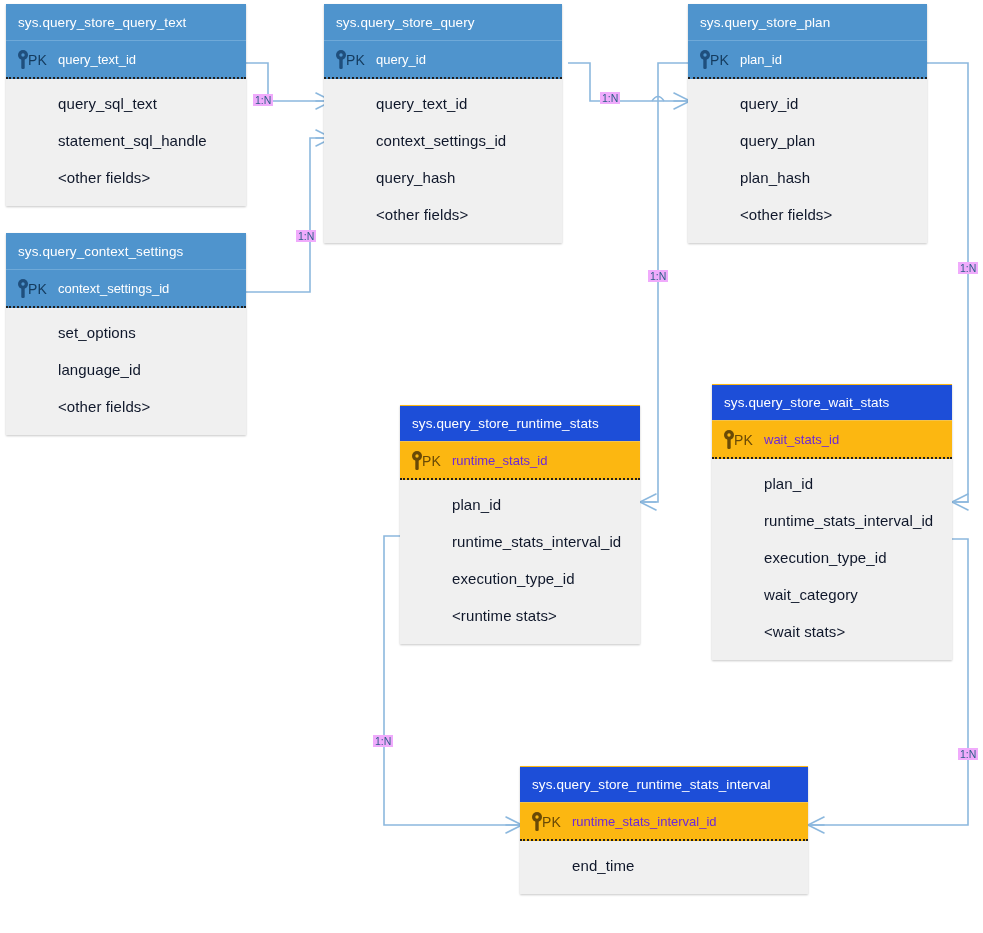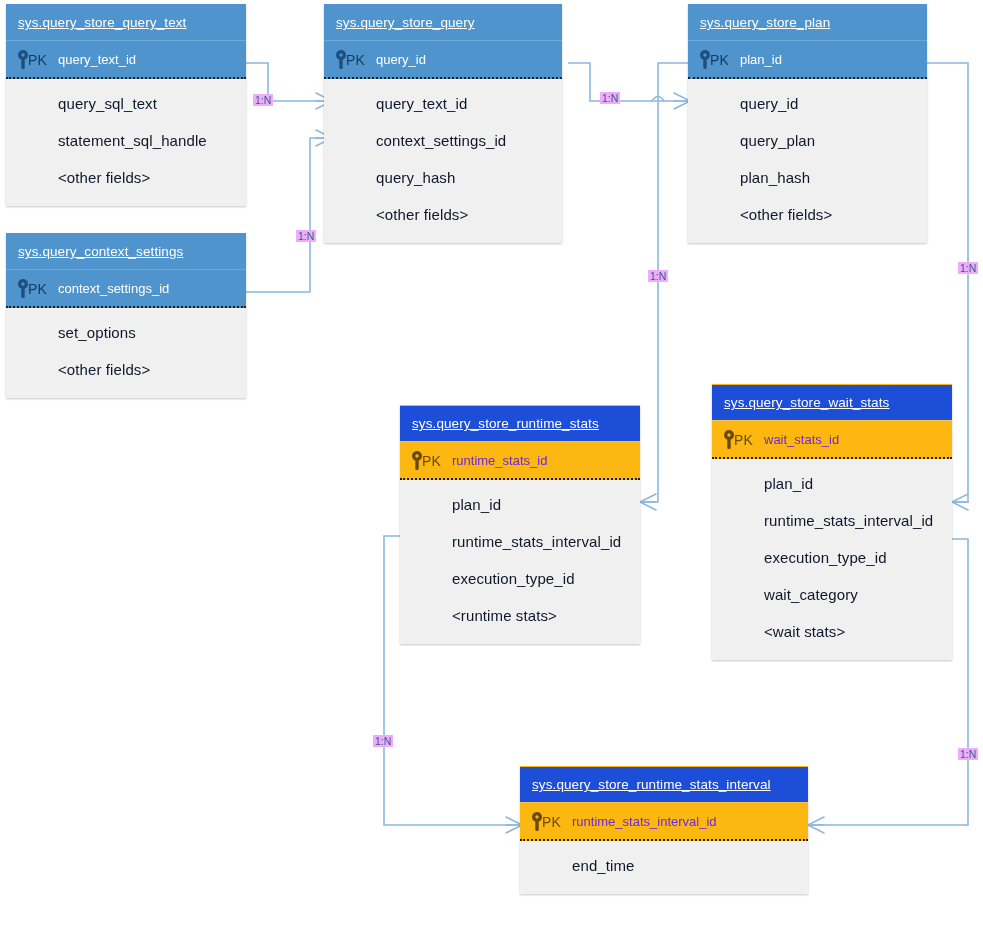--- a/index.html
+++ b/index.html
@@ -31,21 +31,20 @@
   .ent-title{
     box-sizing:border-box;
     height:36px;
     line-height:36px;
     padding-left:12px;
     color:#ffffff;
     font-size:13.5px;
     letter-spacing:0.1px;
     white-space:nowrap;
     overflow:hidden;
-    text-decoration:underline;
   }
   .ent-pk{
     box-sizing:border-box;
     position:relative;
     height:38px;
     line-height:38px;
     font-size:13px;
     white-space:nowrap;
   }
   .ent-pk .pk-key{
@@ -202,20 +201,21 @@
       <svg class="pk-key" viewBox="0 0 12 20">
         <circle cx="6" cy="5" r="5" fill="#1f4f7d"></circle>
         <rect x="4.3" y="7" width="3.4" height="12" rx="1.3" fill="#1f4f7d"></rect>
         <circle cx="6" cy="5" r="1.7" fill="#4f94cd"></circle>
       </svg>
       <span class="pk-tag">PK</span>
       <span class="pk-name">context_settings_id</span>
     </div>
     <div class="ent-fields">
       <div class="ent-field">set_options</div>
+      <div class="ent-field">language_id</div>
       <div class="ent-field">&lt;other fields&gt;</div>
     </div>
   </div>
 
   <div class="entity theme-blue" style="left:324px;top:4px;width:238px;">
     <div class="ent-title">sys.query_store_query</div>
     <div class="ent-pk">
       <svg class="pk-key" viewBox="0 0 12 20">
         <circle cx="6" cy="5" r="5" fill="#1f4f7d"></circle>
         <rect x="4.3" y="7" width="3.4" height="12" rx="1.3" fill="#1f4f7d"></rect>

